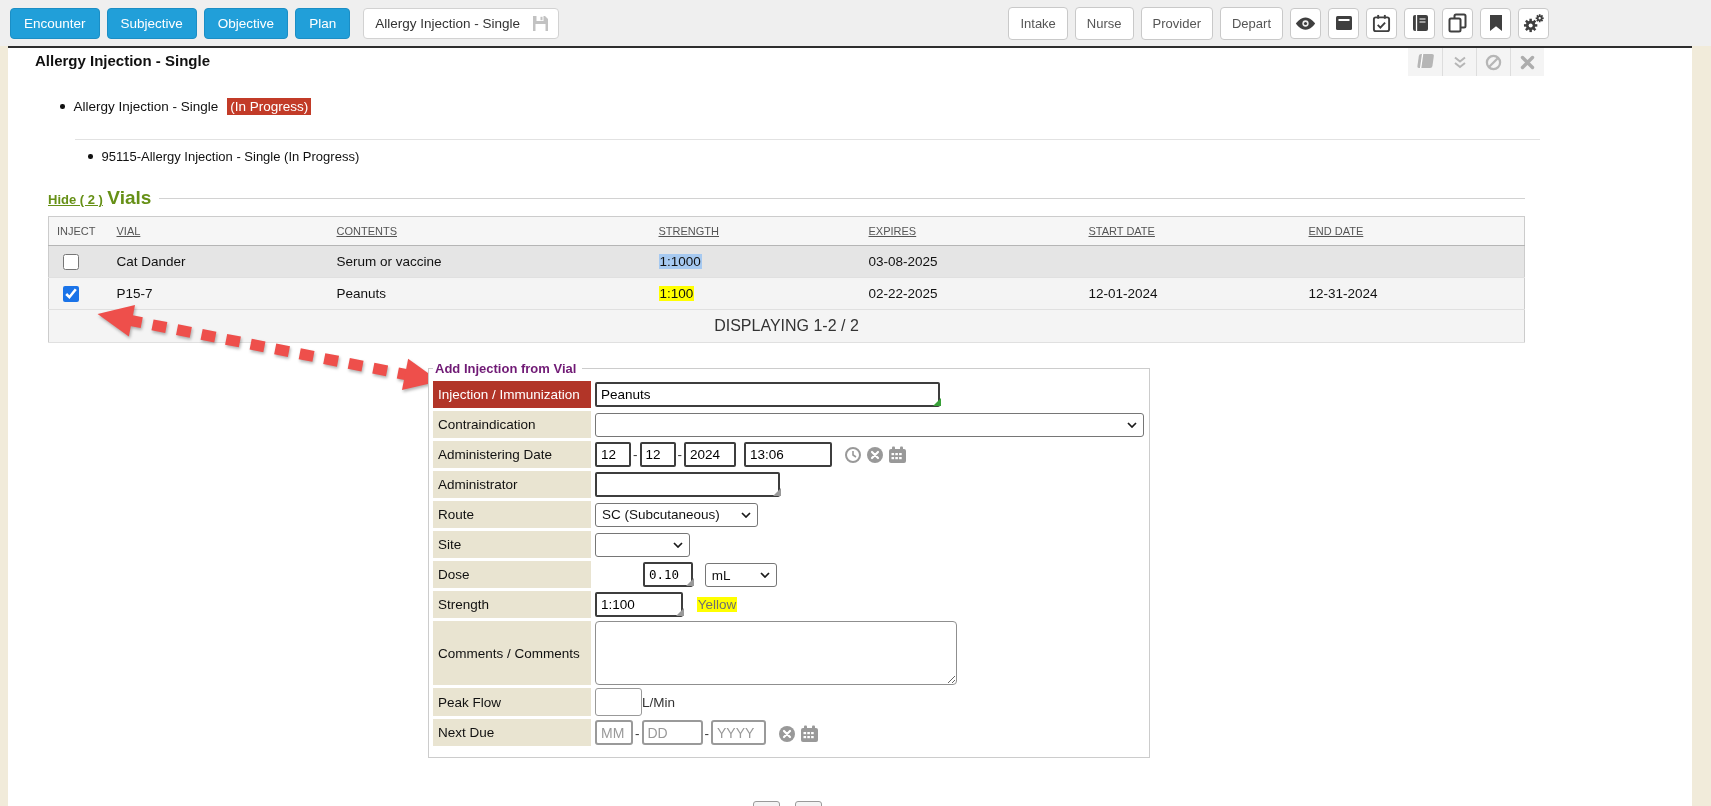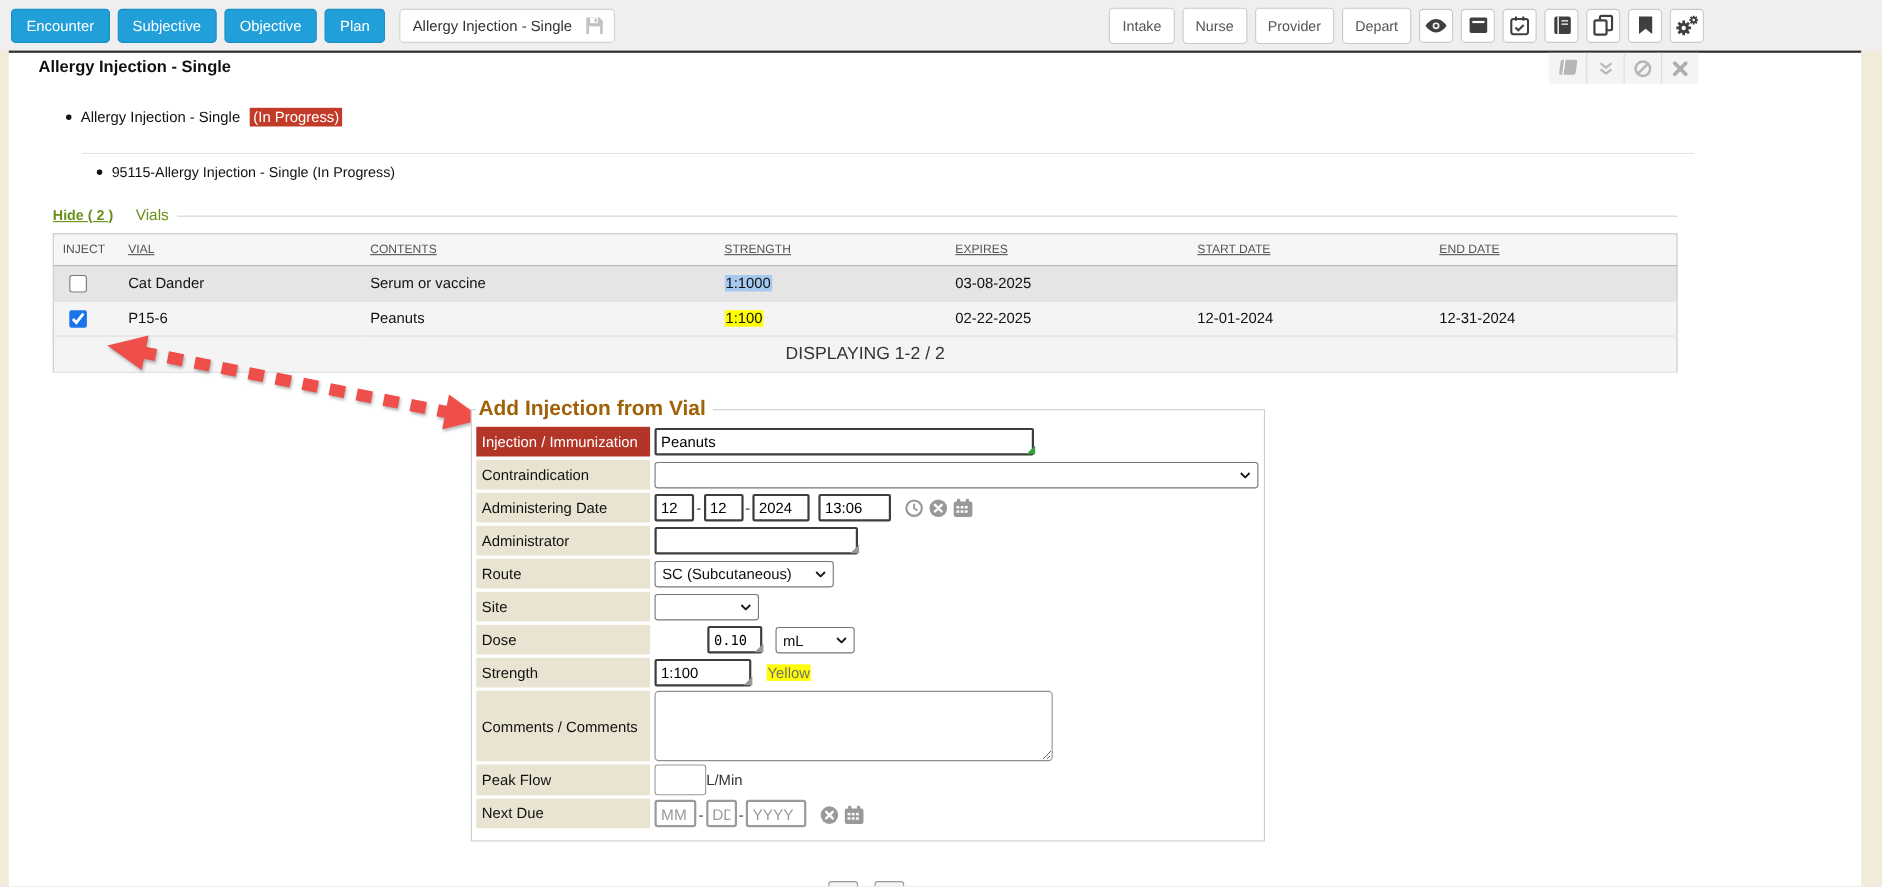--- a/index.html
+++ b/index.html
@@ -32,57 +32,57 @@
   .b1 { left:52px; top:50px; }
   .b2 { left:80px; top:101px; font-size:13px; }
   .marker { width:4.5px; height:4.5px; background:#111; border-radius:50%; flex:none; }
   .status-badge { background:#c23b28; color:#fff; padding:1px 3px; }
   .rule { position:absolute; left:67px; top:91px; width:1465px; border-top:1px solid #e2e2e2; }
 
   
   .vials { position:absolute; left:40px; top:139px; width:1477px; border:none; border-top:1px solid #d2d2d2; padding:0; }
   .vials legend { padding:0 8px 0 0; }
   .hide-link { color:#669016; font-weight:bold; font-size:13px; text-decoration:underline; cursor:pointer; }
-  .vials-title { color:#669016; font-weight:normal; font-size:14px;margin-left:16px; }
+  .vials-title { color:#669016; font-weight:bold; font-size:19px; }
   .vtable { width:100%; border-collapse:collapse; margin-top:7px; font-size:13.5px; color:#111;
             border:1px solid #ccc; background:#e5e5e5; }
   .vtable thead tr { background:#f6f6f6; }
   .vtable th { font-size:11px; color:#555; font-weight:normal; text-align:left; padding:8px;
                border-bottom:1px solid #b5b5b5; }
   .col-link { text-decoration:underline; cursor:pointer; }
   .vtable td { padding:6px 8px; border-bottom:1px solid #e0e0e0; height:32px; }
   .row-alt { background:#f4f4f4; }
   .vfoot td { background:#f4f4f4; text-align:center; font-size:16px; color:#333; padding:7px; height:auto; }
   .cb { width:16px; height:16px; accent-color:#1a73e8; margin-left:6px; display:block; }
   .hl-blue { background:#a6c9f0; padding:0 1px; }
   .hl-yellow { background:#ffff00; padding:0 1px; }
 
   
   .arrow { position:absolute; left:78px; top:250px; filter:drop-shadow(1px 2px 1.5px rgba(0,0,0,.3)); }
 
   
   .injform { position:absolute; left:420px; top:313px; width:722px; border:1px solid #ccc; padding:2px 4px 8px 4px; background:#fff; }
-  .injform legend { color:#a16207; font-weight:bold; font-size:19px; padding:0 6px 0 2px; }
+  .injform legend { color:#701a75; font-weight:bold; font-size:13px; padding:0 6px 0 2px; }
   .ftab { border-collapse:separate; border-spacing:0 3px; font-size:13.5px; width:100%; color:#111; }
   .ftab td.lbl { width:158px; background:#e9e4d1; padding:4px 5px; height:27px; vertical-align:middle; }
   .ftab td.lbl.red { background:#b23528; color:#fff; }
   .ftab td.ctl { padding-left:4px; vertical-align:middle; }
 
   .inp-dark { border:2px solid #3d3d3d; border-radius:2px; height:25px; font:13.5px "Liberation Sans", sans-serif;
               padding:0 4px; background:#fff; }
   .mono { font-family:"DejaVu Sans Mono", monospace; font-size:12.5px;margin-left:48px; }
   .inp-light { border:1px solid #999; border-radius:3px; height:28px; width:47px;
                font:13.5px "Liberation Sans", sans-serif; padding:0 4px; }
   .inp-ph { border:2px solid #9a9a9a; border-radius:3px; height:25px; font:14px "Liberation Sans", sans-serif;
             padding:0 4px; color:#333; background:#fff; }
   .inp-ph::placeholder { color:#999; opacity:1; }
 
   .w345{width:345px} .w185{width:185px} .w88{width:88px} .w50{width:50px}
-  .w36{width:36px} .w52{width:52px} .w66{width:66px}
-  .w38{width:38px} .w40{width:28px} .w55{width:55px}
+  .w36{width:36px} .w52{width:52px} .w66{width:88px}
+  .w38{width:38px} .w40{width:61px} .w55{width:55px}
   .sw549{width:549px} .sw140{width:140px} .sw163{width:163px} .sw95{width:95px} .sw72{width:72px}
 
   .rz { position:relative; display:inline-block; line-height:0; }
   .corner { position:absolute; right:-1px; bottom:1px; width:0; height:0; border-style:solid;
             border-width:0 0 8px 8px; border-color:transparent transparent #999 transparent; }
   .corner.g { border-color:transparent transparent #39a039 transparent; }
 
   .select { display:inline-flex; align-items:center; justify-content:space-between; border:1px solid #767676;
             border-radius:3px; height:24px; background:#fff; padding:0 6px; font-size:13.5px; color:#111;
             vertical-align:middle; cursor:default; }
@@ -271,21 +271,21 @@
             <td>Serum or vaccine</td>
             <td><span class="hl-blue">1:1000</span></td>
             <td>03-08-2025</td>
             <td></td>
             <td></td>
           </tr>
           <tr class="row-alt">
             <td>
                 <input type="checkbox" class="cb" checked="" style="">
               </td>
-            <td>P15-6</td>
+            <td>P15-7</td>
             <td>Peanuts</td>
             <td><span class="hl-yellow">1:100</span></td>
             <td>02-22-2025</td>
             <td>12-01-2024</td>
             <td>12-31-2024</td>
           </tr>
           <tr class="vfoot">
             <td colspan="7">DISPLAYING 1-2 / 2</td>
           </tr>
         </tbody>

